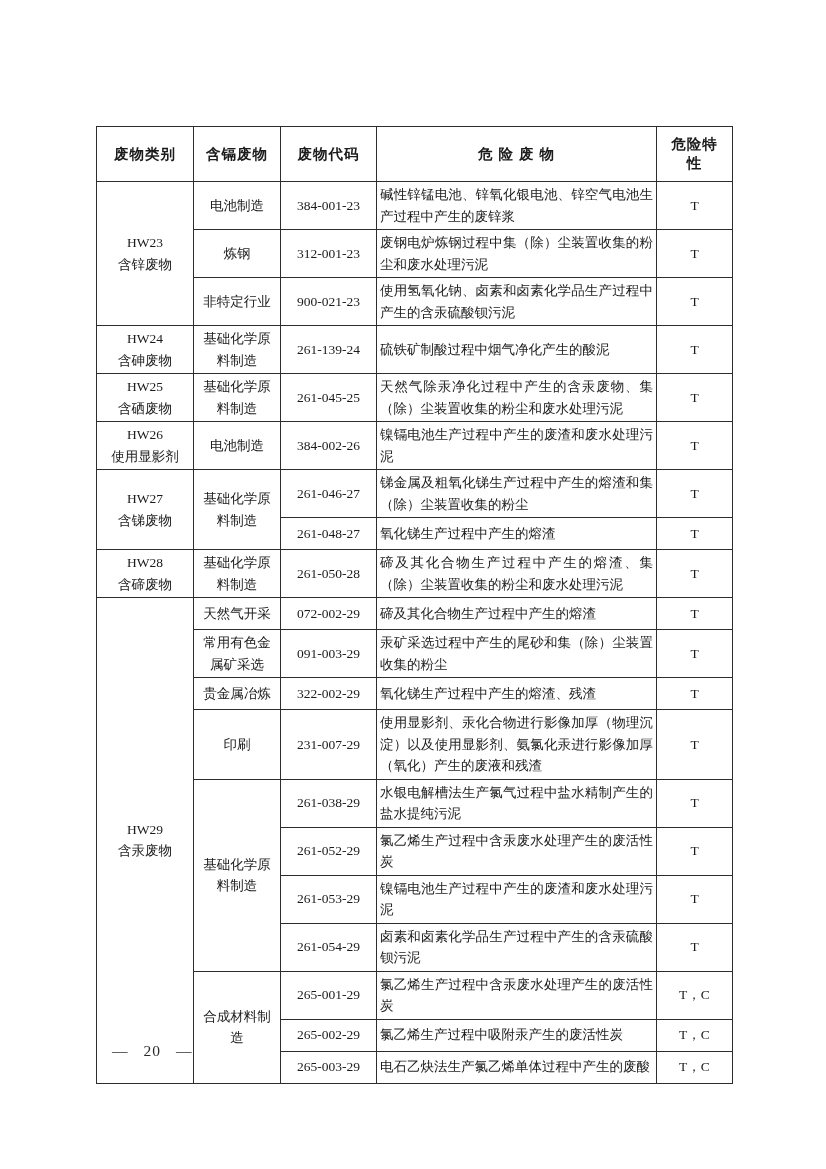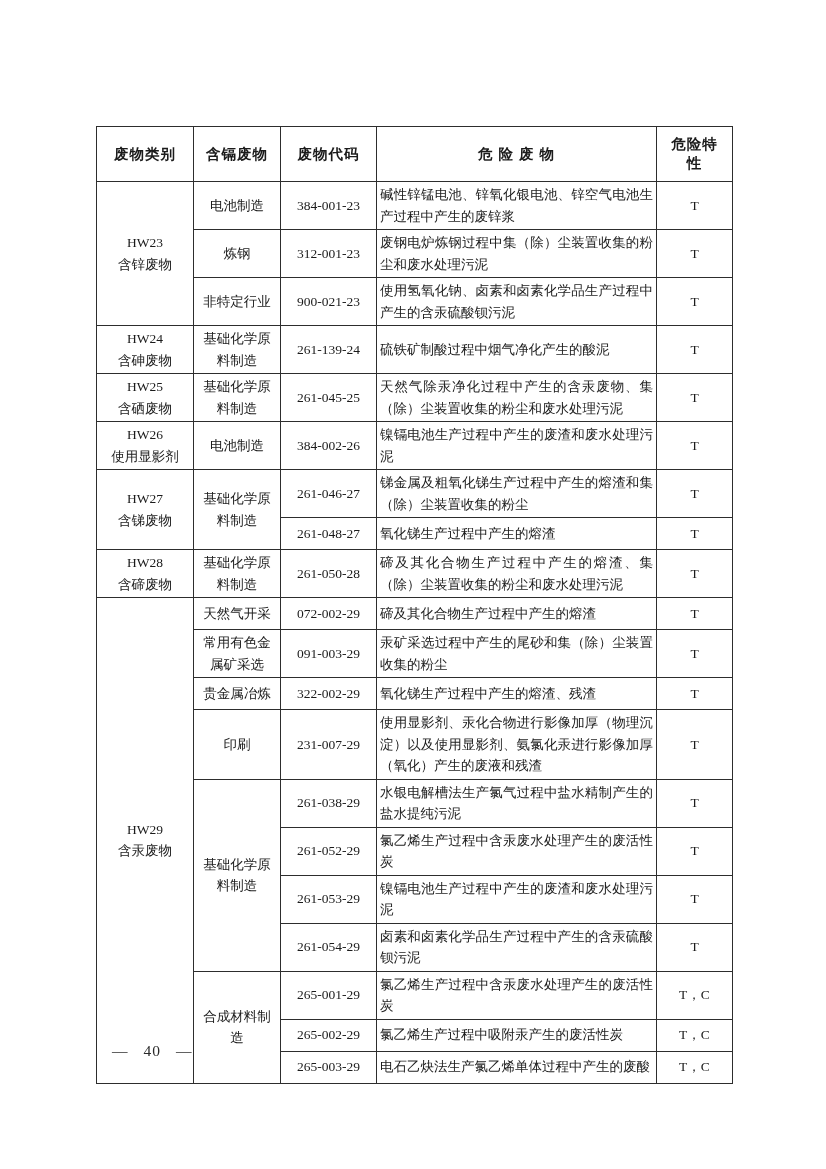--- a/index.html
+++ b/index.html
@@ -228,17 +228,17 @@
         <tr>
           <td class="cell-code">265-003-29</td>
           <td class="cell-desc">电石乙炔法生产氯乙烯单体过程中产生的废酸</td>
           <td class="cell-hazard">T，C</td>
         </tr>
       </tbody>
   </table>
 
   <div class="footer">
     <span>—</span>
-    <span>40</span>
+    <span>20</span>
     <span>—</span>
   </div>
 
 </div>
 
 </body></html>

